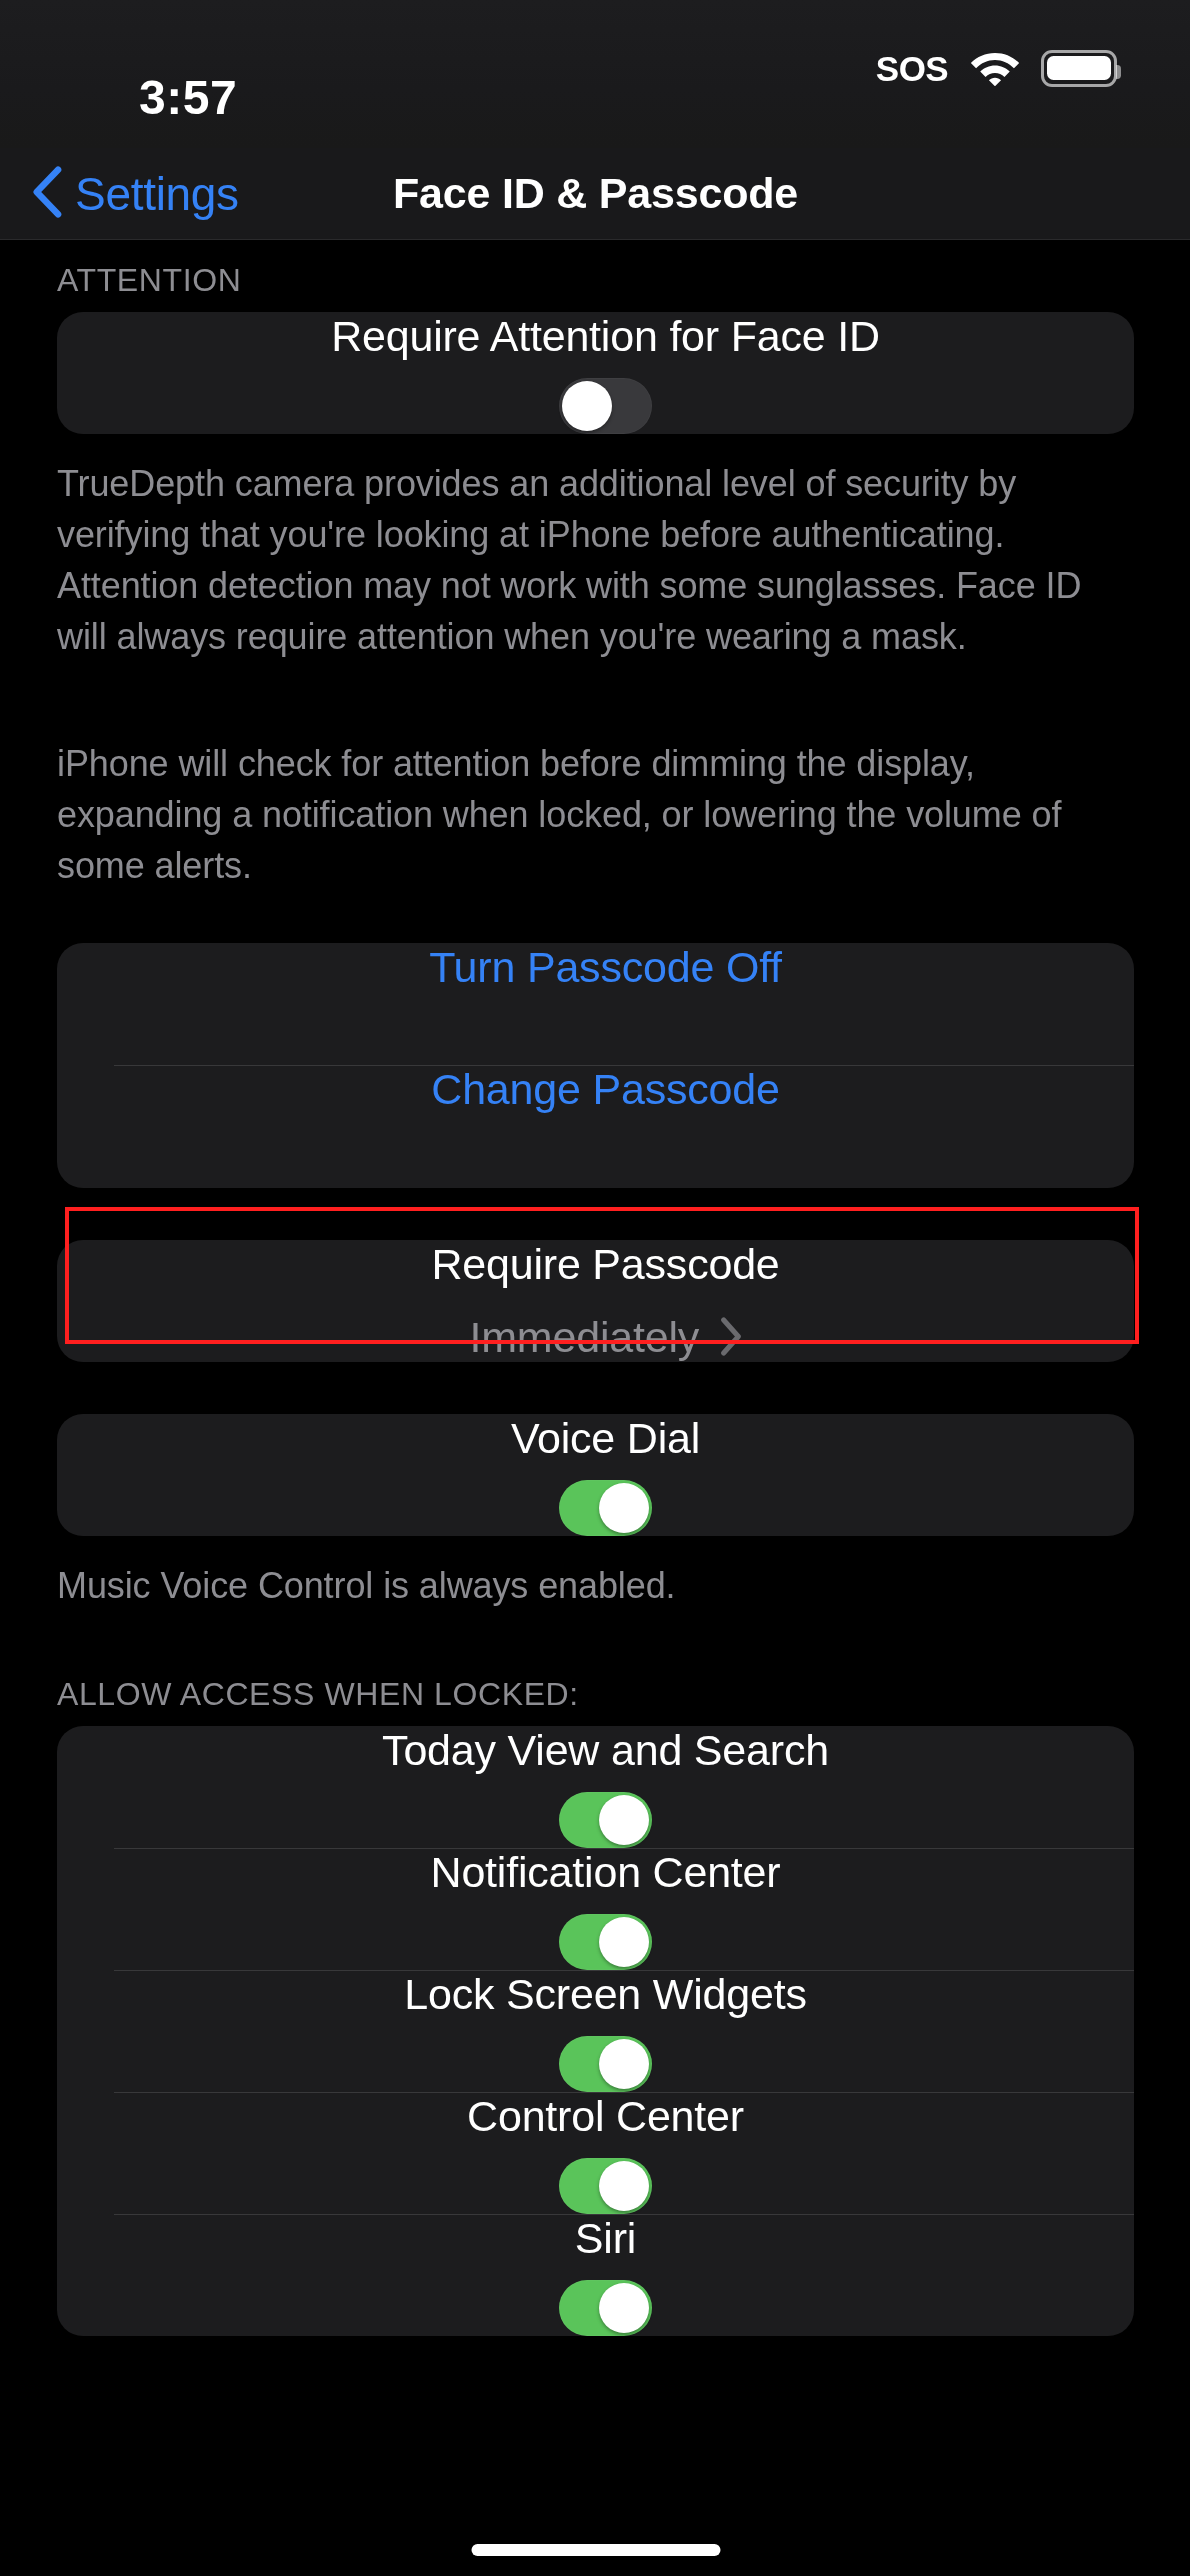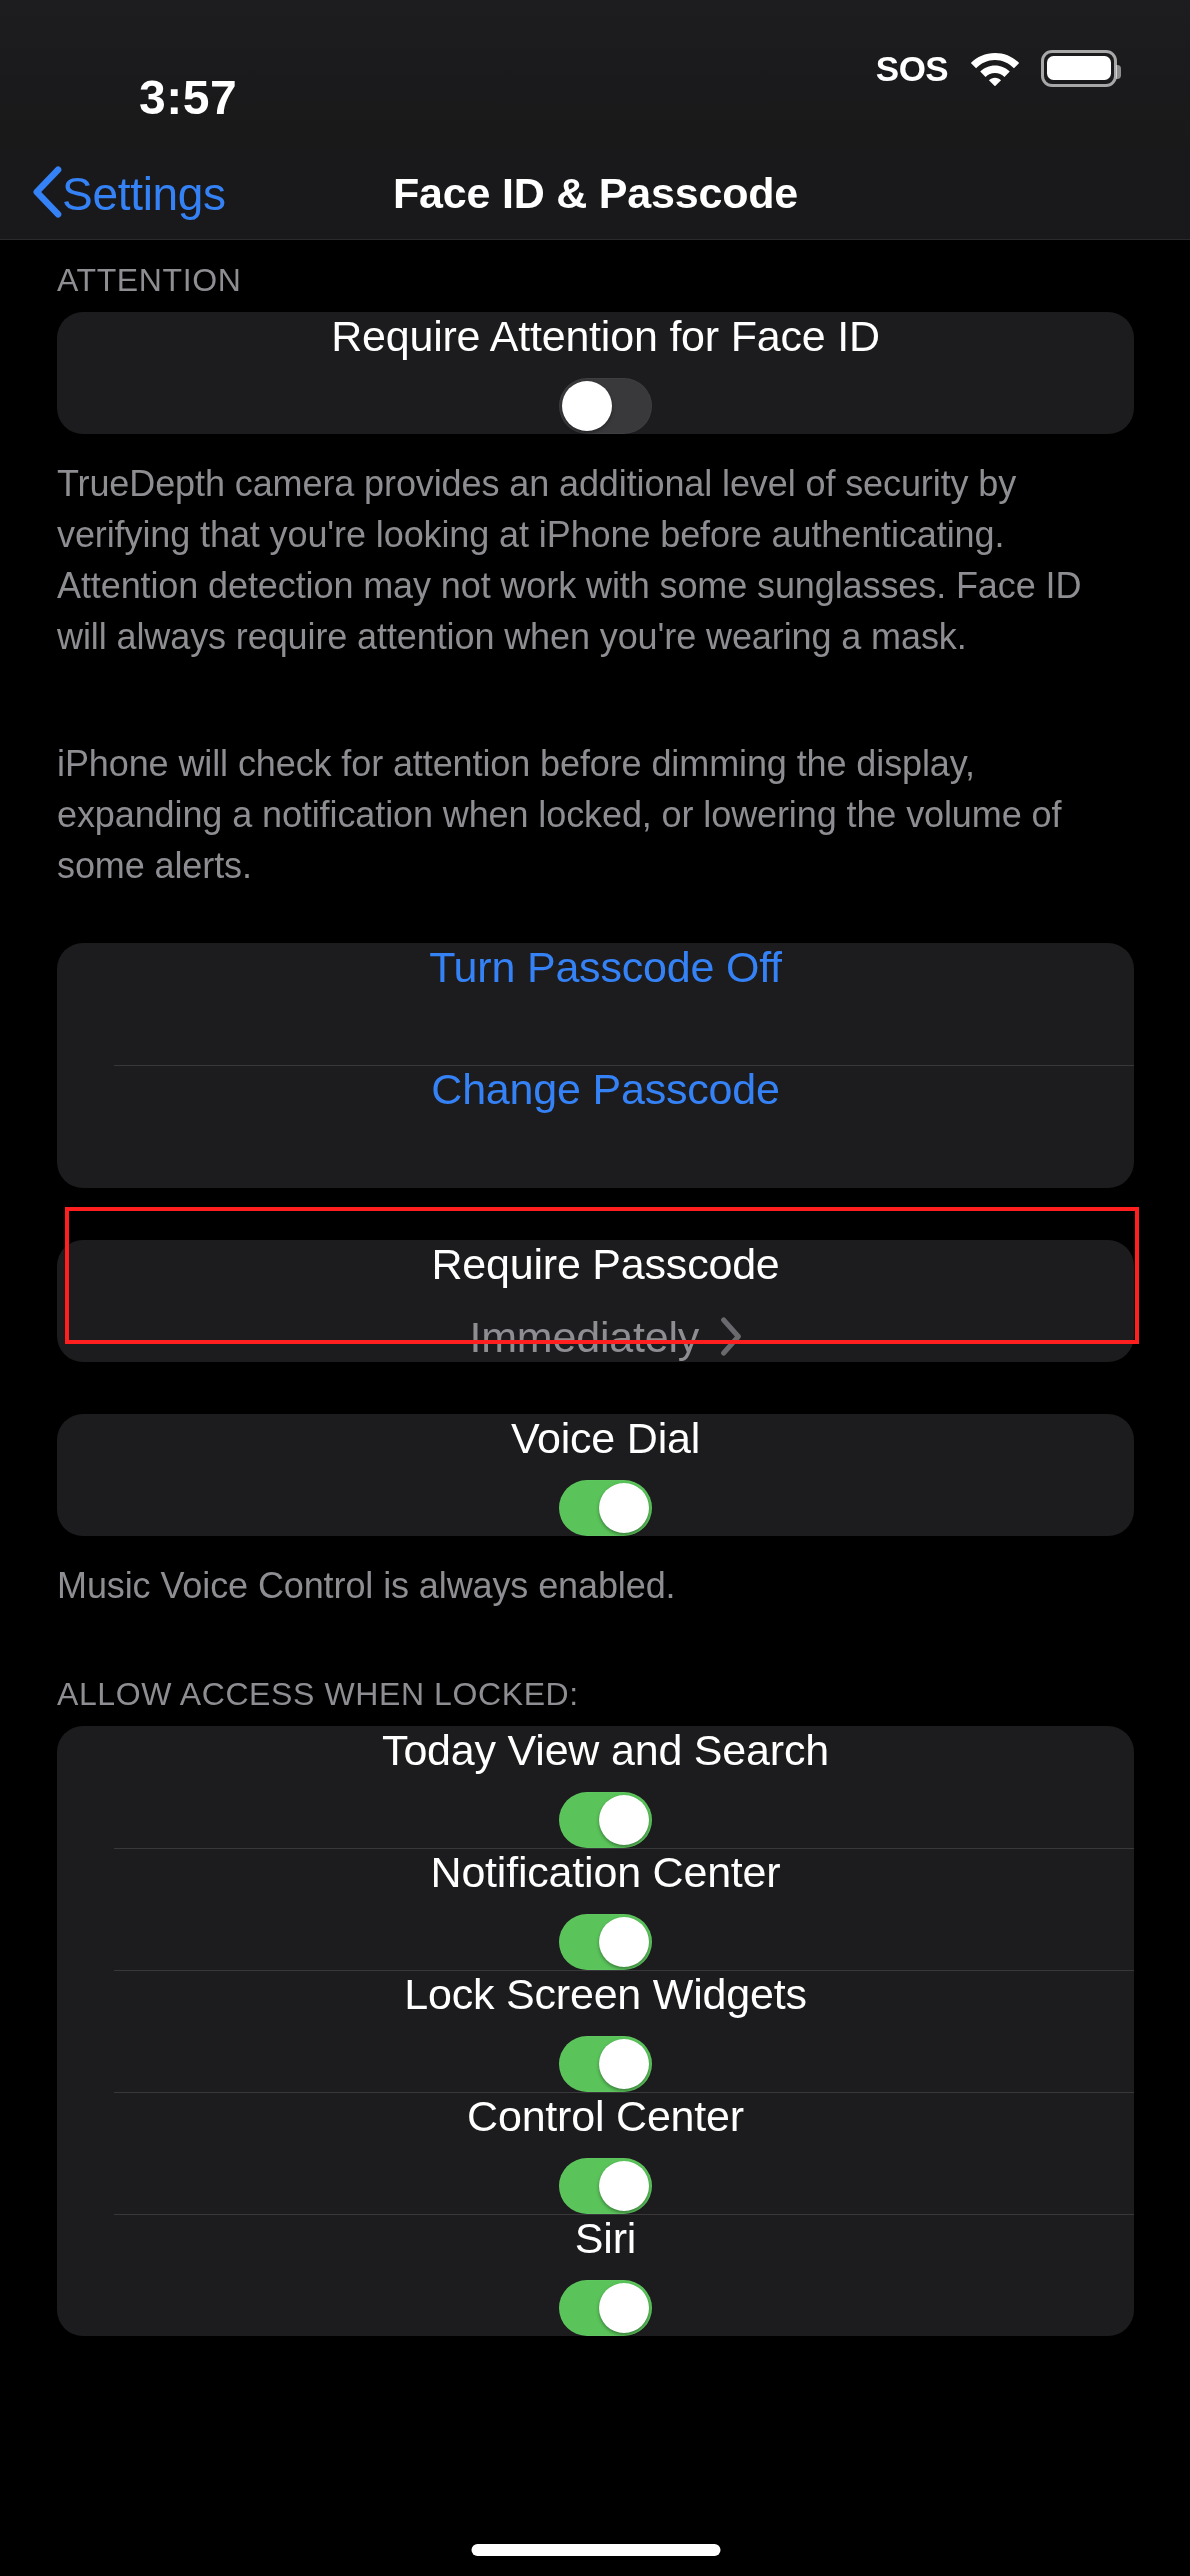--- a/index.html
+++ b/index.html
@@ -99,20 +99,21 @@
     box-sizing: border-box;
     z-index: 5;
   }
   .back-button {
     position: absolute;
     left: 30px;
     top: 0;
     height: 91px;
     display: flex;
     align-items: center;
+    gap: 13px;
     cursor: pointer;
   }
   .back-chevron { display: block; }
   .back-label {
     font-size: 46px;
     color: #3582f6;
     letter-spacing: -0.3px;
   }
   .nav-title {
     position: absolute;

